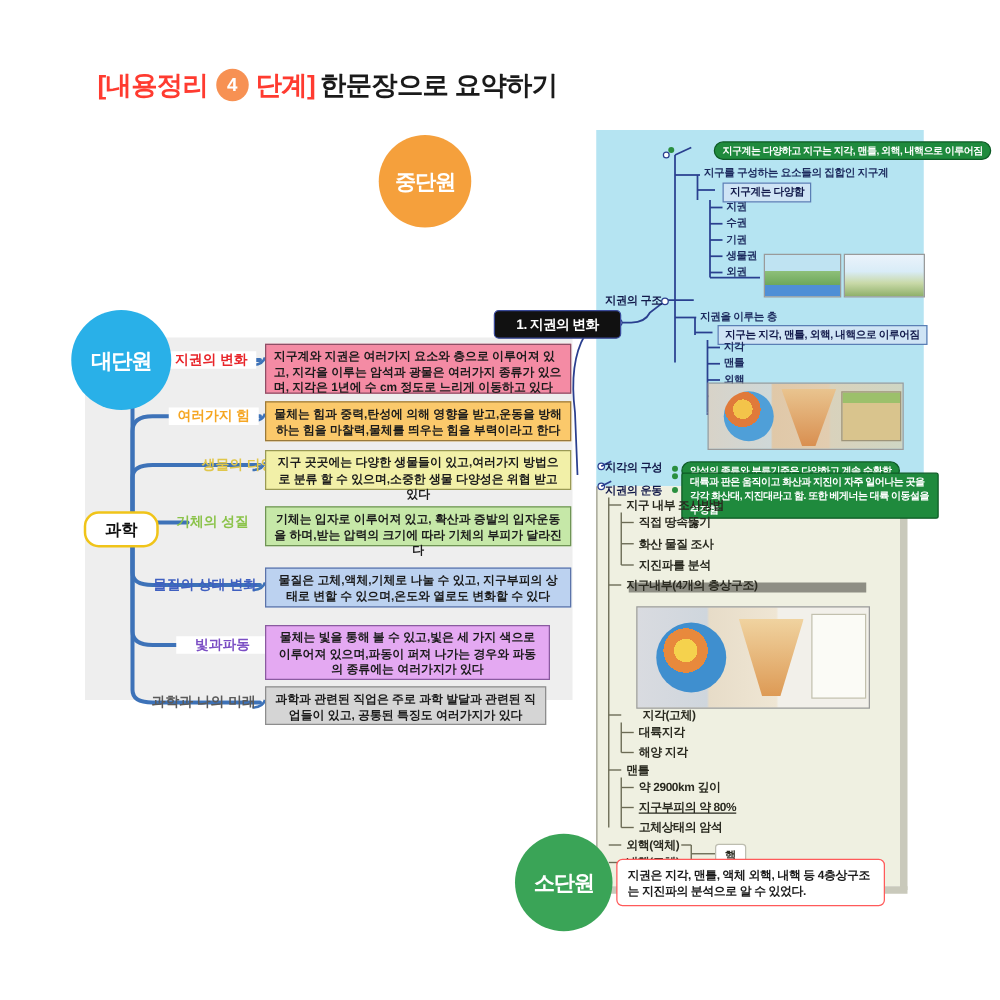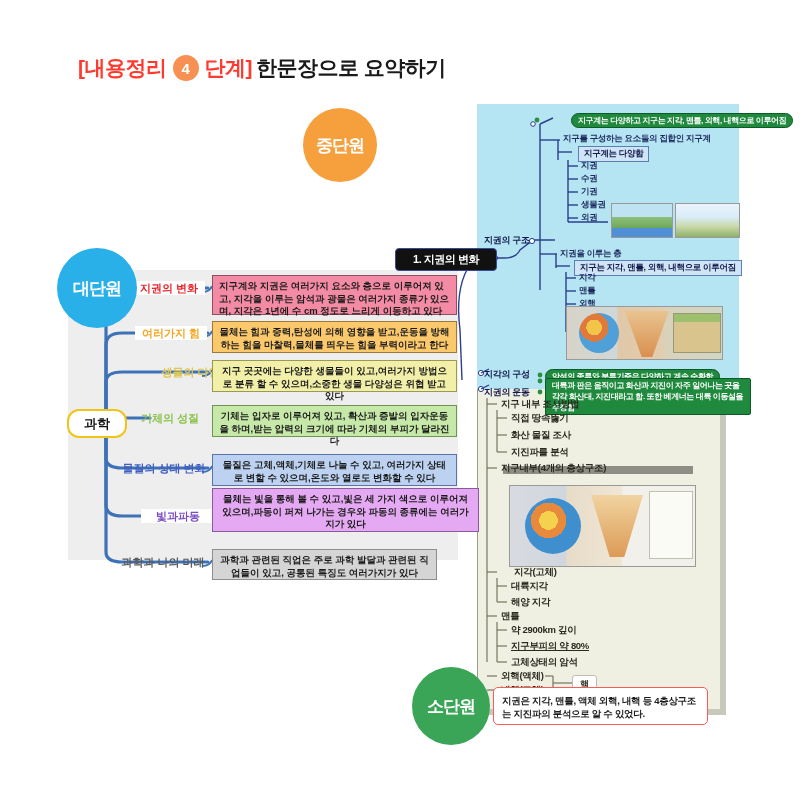--- a/index.html
+++ b/index.html
@@ -289,22 +289,22 @@
   <div class="branch-label" style="left:128px;top:365px;width:80px;color:#e0c64a;margin-left:28px;">생물의 다양성</div>
   <div class="branch-label" style="left:133px;top:411px;width:74px;color:#8bc34a;">기체의 성질</div>
   <div class="branch-label" style="left:120px;top:461px;width:88px;color:#3f5fc0;">물질의 상태 변화</div>
   <div class="branch-label" style="left:141px;top:509px;width:74px;color:#7b4ec4;background:#ffffff;">빛과파동</div>
   <div class="branch-label" style="left:118px;top:555px;width:90px;color:#5a5a5a;">과학과 나의 미래</div>
 
   <div class="bubble l" style="left:212px;top:275px;width:245px;height:40px;background:#f48ba4;border-color:#8d4f66;">지구계와 지권은 여러가지 요소와 층으로 이루어져 있고, 지각을 이루는 암석과 광물은 여러가지 종류가 있으며, 지각은 1년에 수 cm 정도로 느리게 이동하고 있다</div>
   <div class="bubble" style="left:212px;top:321px;width:245px;height:32px;background:#fbc96b;border-color:#9a7a3a;">물체는 힘과 중력,탄성에 의해 영향을 받고,운동을 방해하는 힘을 마찰력,물체를 띄우는 힘을 부력이라고 한다</div>
   <div class="bubble" style="left:212px;top:360px;width:245px;height:32px;background:#f2f0a8;border-color:#9a9a55;">지구 곳곳에는 다양한 생물들이 있고,여러가지 방법으로 분류 할 수 있으며,소중한 생물 다양성은 위협 받고 있다</div>
   <div class="bubble" style="left:212px;top:405px;width:245px;height:32px;background:#c6e8a8;border-color:#6f9455;">기체는 입자로 이루어져 있고, 확산과 증발의 입자운동을 하며,받는 압력의 크기에 따라 기체의 부피가 달라진다</div>
-  <div class="bubble" style="left:212px;top:454px;width:245px;height:32px;background:#bcd2f0;border-color:#5b73aa;">물질은 고체,액체,기체로 나눌 수 있고, 여러가지 상태로 변할 수 있으며,온도와 열로도 변화할 수 있다</div>
-  <div class="bubble" style="left:212px;top:488px;width:267px;height:44px;background:#e4a9f2;border-color:#8a5aa0;">물체는 빛을 통해 볼 수 있고,빛은 세 가지 색으로 이루어져 있으며,파동이 퍼져 나가는 경우와 파동의 종류에는 여러가지가 있다</div>
+  <div class="bubble" style="left:212px;top:454px;width:245px;height:32px;background:#bcd2f0;border-color:#5b73aa;">물질은 고체,액체,기체로 나눌 수 있고, 지구부피의 상태로 변할 수 있으며,온도와 열로도 변화할 수 있다</div>
+  <div class="bubble" style="left:212px;top:500px;width:228px;height:44px;background:#e4a9f2;border-color:#8a5aa0;">물체는 빛을 통해 볼 수 있고,빛은 세 가지 색으로 이루어져 있으며,파동이 퍼져 나가는 경우와 파동의 종류에는 여러가지가 있다</div>
   <div class="bubble" style="left:212px;top:549px;width:225px;height:31px;background:#d5d5d5;border-color:#8d8d8d;">과학과 관련된 직업은 주로 과학 발달과 관련된 직업들이 있고, 공통된 특징도 여러가지가 있다</div>
 
   <div class="hdr-black">1. 지권의 변화</div>
   <div class="lbl-plain" style="left:484px;top:234px;">지권의 구조</div>
 
   <div class="lbl-green" style="left:540px;top:113px;margin-left:31px;">지구계는 다양하고 지구는 지각, 맨틀, 외핵, 내핵으로 이루어짐</div>
 
   <div class="lbl-sm" style="left:563px;top:133px;">지구를 구성하는 요소들의 집합인 지구계</div>
   <div class="lbl-boxed" style="left:578px;top:146px;">지구계는 다양함</div>
 

